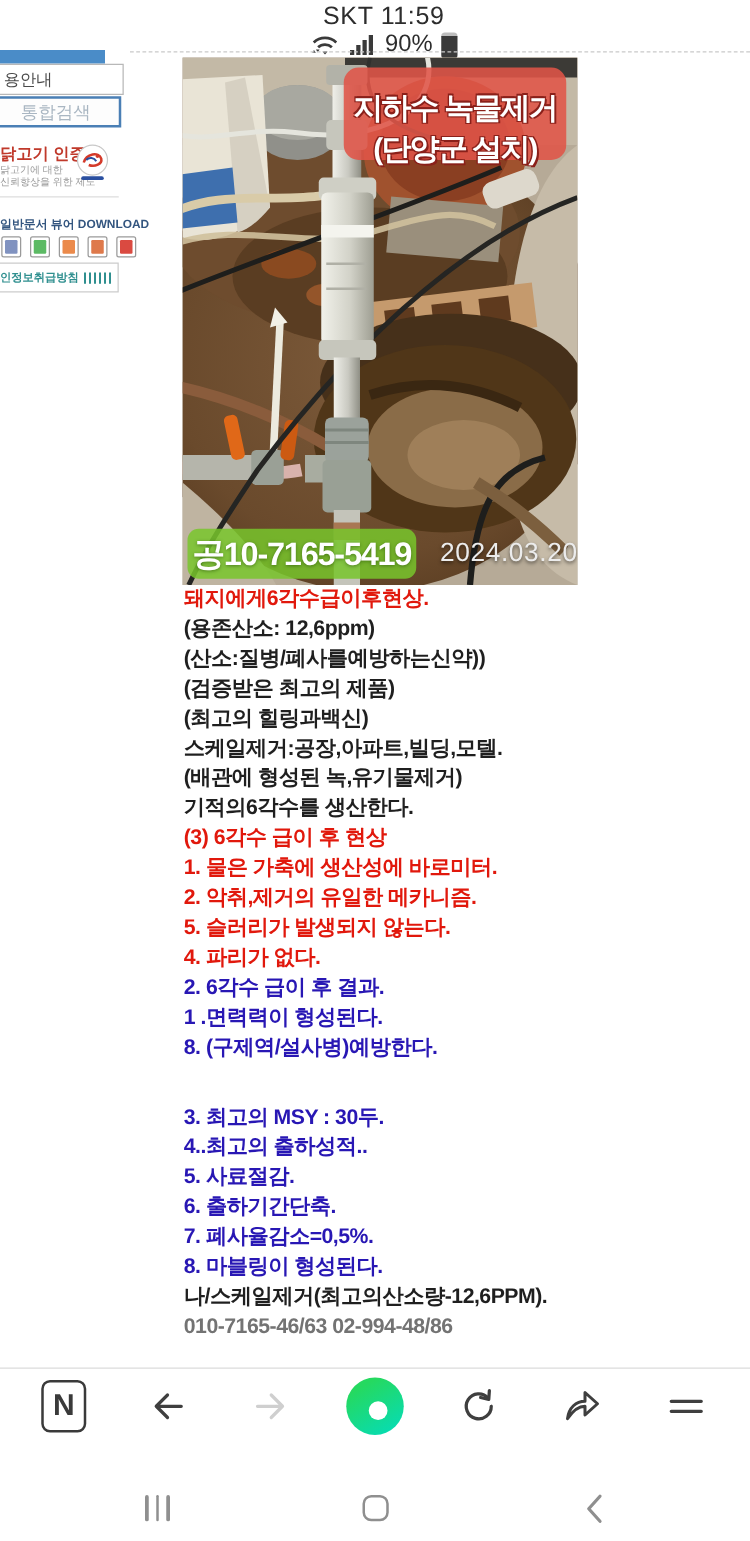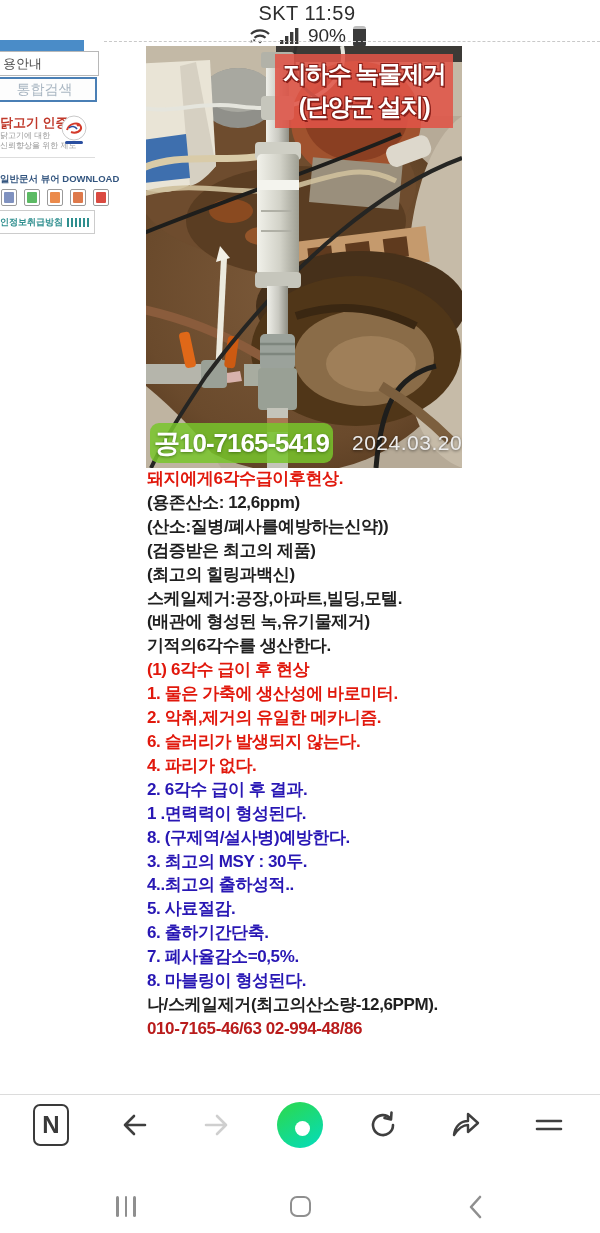--- a/index.html
+++ b/index.html
@@ -34,22 +34,22 @@
   .doc-icon::after{content:"";position:absolute;left:2px;top:2px;right:2px;bottom:2px;background:var(--c);opacity:.85;border-radius:1px;}
   .privacy-box{position:absolute;top:210px;left:-10px;width:105px;height:24px;border:1px solid #ccc;background:#fff;
                display:flex;align-items:center;justify-content:flex-end;gap:4px;padding-right:5px;box-sizing:border-box;}
   .privacy-label{font-size:9px;font-weight:bold;color:#2f8f8f;white-space:nowrap;}
   .privacy-bars{width:26px;height:9px;
     background:repeating-linear-gradient(to right,#2f8f8f 0 2px,transparent 2px 4px);}
 
   
   .photo{position:absolute;left:146px;top:46px;width:316px;height:422px;overflow:hidden;background:#b6aa97;}
   .banner{position:absolute;left:129px;top:8px;width:178px;height:74px;background:rgba(224,84,72,.88);
-          border-radius:0;color:#fff;font-weight:bold;font-size:24px;line-height:33px;text-align:center;
-          padding-top:3px;box-sizing:border-box;letter-spacing:-1.5px;
+          border-radius:12px;color:#fff;font-weight:bold;font-size:24px;line-height:33px;text-align:center;
+          padding-top:16px;box-sizing:border-box;letter-spacing:-1.5px;
           text-shadow:1.5px 1.5px 0 #8a201a,-1px -1px 0 #8a201a,1px -1px 0 #8a201a,-1px 1px 0 #8a201a;}
   .phone-badge{position:absolute;left:4px;top:377px;width:183px;height:40px;background:rgba(120,198,44,.85);
                border-radius:9px;color:#fff;font-weight:bold;font-size:26px;line-height:40px;text-align:center;
                letter-spacing:-1px;text-shadow:0 1px 3px rgba(30,70,0,.55);}
   .photo-date{position:absolute;left:206px;top:385px;font-size:21px;color:#ececec;
               text-shadow:0 1px 3px rgba(0,0,0,.55);letter-spacing:.5px;}
 
   
   .article{position:absolute;left:147px;top:467px;width:316px;}
   .article-line{font-size:17px;font-weight:bold;line-height:23.9px;letter-spacing:-.4px;white-space:nowrap;}
@@ -230,36 +230,36 @@
 
   <div class="article">
       <div class="article-line" style="color: rgb(225, 24, 12);">돼지에게6각수급이후현상.</div>
       <div class="article-line" style="color: rgb(31, 31, 31);">(용존산소: 12,6ppm)</div>
       <div class="article-line" style="color: rgb(31, 31, 31);">(산소:질병/폐사를예방하는신약))</div>
       <div class="article-line" style="color: rgb(31, 31, 31);">(검증받은 최고의 제품)</div>
       <div class="article-line" style="color: rgb(31, 31, 31);">(최고의 힐링과백신)</div>
       <div class="article-line" style="color: rgb(31, 31, 31);">스케일제거:공장,아파트,빌딩,모텔.</div>
       <div class="article-line" style="color: rgb(31, 31, 31);">(배관에 형성된 녹,유기물제거)</div>
       <div class="article-line" style="color: rgb(31, 31, 31);">기적의6각수를 생산한다.</div>
-      <div class="article-line" style="color: rgb(225, 24, 12);">(1) 6각수 급이 후 현상</div>
+      <div class="article-line" style="color: rgb(225, 24, 12);">(3) 6각수 급이 후 현상</div>
       <div class="article-line" style="color: rgb(225, 24, 12);">1. 물은 가축에 생산성에 바로미터.</div>
       <div class="article-line" style="color: rgb(225, 24, 12);">2. 악취,제거의 유일한 메카니즘.</div>
-      <div class="article-line" style="color: rgb(225, 24, 12);">6. 슬러리가 발생되지 않는다.</div>
+      <div class="article-line" style="color: rgb(225, 24, 12);">5. 슬러리가 발생되지 않는다.</div>
       <div class="article-line" style="color: rgb(225, 24, 12);">4. 파리가 없다.</div>
       <div class="article-line" style="color: rgb(40, 23, 180);">2. 6각수 급이 후 결과.</div>
       <div class="article-line" style="color: rgb(40, 23, 180);">1 .면력력이 형성된다.</div>
       <div class="article-line" style="color: rgb(40, 23, 180);">8. (구제역/설사병)예방한다.</div>
-      <div class="article-line" style="color: rgb(40, 23, 180);">3. 최고의 MSY : 30두.</div>
+      <div class="article-line" style="color: rgb(40, 23, 180); margin-top: 32px;">3. 최고의 MSY : 30두.</div>
       <div class="article-line" style="color: rgb(40, 23, 180);">4..최고의 출하성적..</div>
       <div class="article-line" style="color: rgb(40, 23, 180);">5. 사료절감.</div>
       <div class="article-line" style="color: rgb(40, 23, 180);">6. 출하기간단축.</div>
       <div class="article-line" style="color: rgb(40, 23, 180);">7. 폐사율감소=0,5%.</div>
       <div class="article-line" style="color: rgb(40, 23, 180);">8. 마블링이 형성된다.</div>
       <div class="article-line" style="color: rgb(31, 31, 31);">나/스케일제거(최고의산소량-12,6PPM).</div>
-      <div class="article-line" style="color: #b91c1c;">010-7165-46/63 02-994-48/86</div>
+      <div class="article-line" style="color: #737373;">010-7165-46/63 02-994-48/86</div>
     </div>
 
   <div class="content-divider"></div>
 
   <div class="browser-toolbar">
     <button class="tb-btn">
       <span class="naver-box">N</span>
     </button>
     <button class="tb-btn">
       <svg width="30" height="28" viewBox="0 0 30 28">

